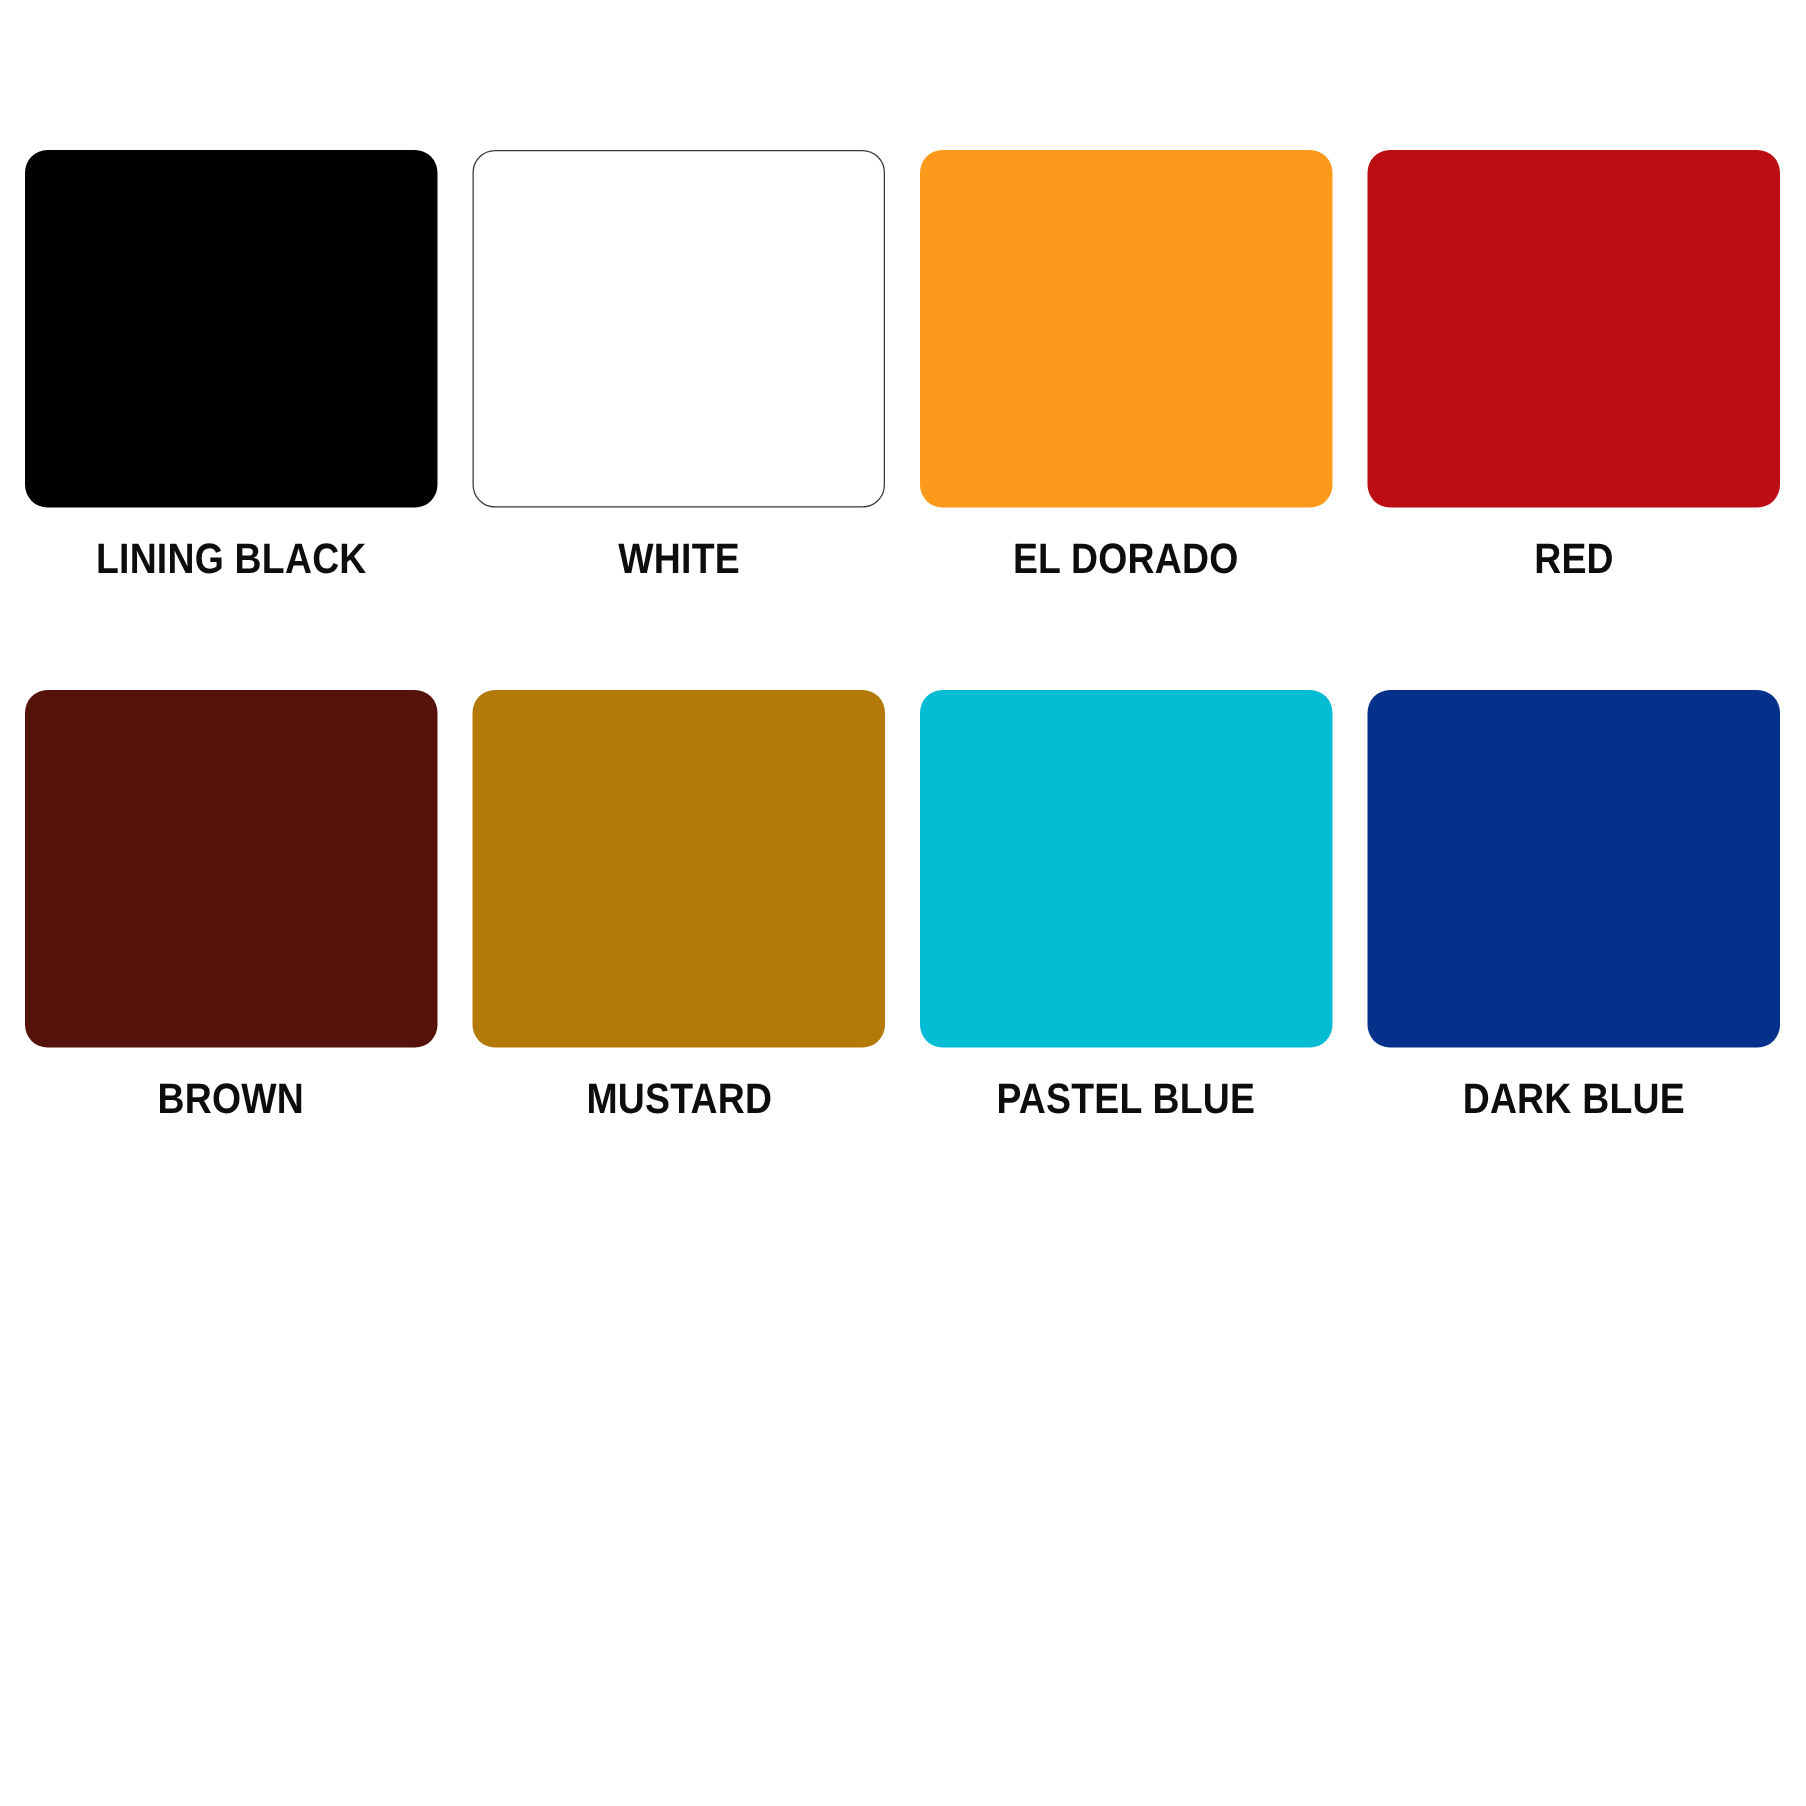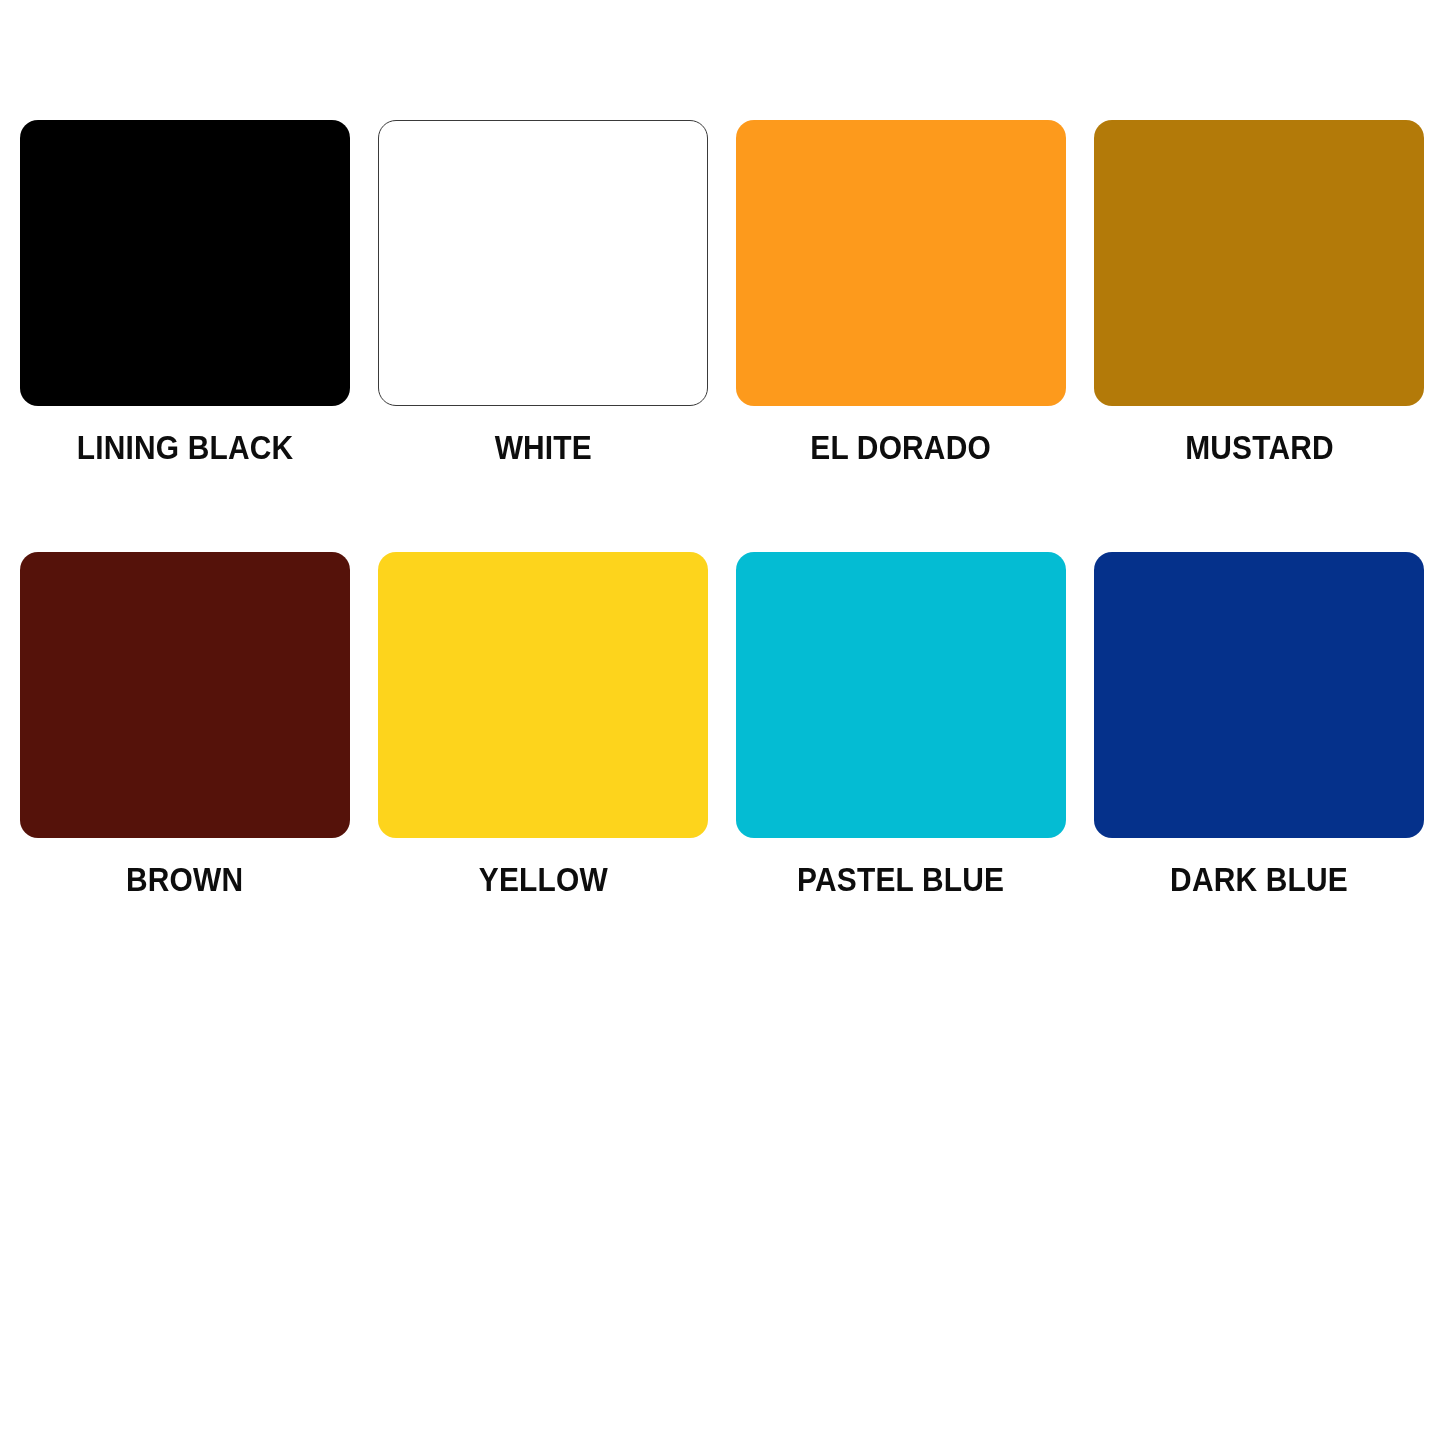--- a/index.html
+++ b/index.html
@@ -72,30 +72,30 @@
     </div>
     <div class="swatch-cell">
       <div class="swatch-chip has-outline" title="WHITE" style="background-color: rgb(255, 255, 255); border-color: rgb(58, 58, 58);"></div>
       <div class="swatch-label" style="color: rgb(13, 13, 13);">WHITE</div>
     </div>
     <div class="swatch-cell">
       <div class="swatch-chip" title="EL DORADO" style="background-color: rgb(253, 154, 28);"></div>
       <div class="swatch-label" style="color: rgb(13, 13, 13);">EL DORADO</div>
     </div>
     <div class="swatch-cell">
-      <div class="swatch-chip" title="MUSTARD" style="background-color: rgb(179, 122, 9);"></div>
-      <div class="swatch-label" style="color: rgb(13, 13, 13);">MUSTARD</div>
+      <div class="swatch-chip" title="RED" style="background-color: rgb(188, 14, 18);"></div>
+      <div class="swatch-label" style="color: rgb(13, 13, 13);">RED</div>
     </div>
     <div class="swatch-cell">
       <div class="swatch-chip" title="BROWN" style="background-color: rgb(85, 18, 10);"></div>
       <div class="swatch-label" style="color: rgb(13, 13, 13);">BROWN</div>
     </div>
     <div class="swatch-cell">
-      <div class="swatch-chip" title="YELLOW" style="background-color: rgb(253, 212, 28);"></div>
-      <div class="swatch-label" style="color: rgb(13, 13, 13);">YELLOW</div>
+      <div class="swatch-chip" title="MUSTARD" style="background-color: rgb(179, 122, 9);"></div>
+      <div class="swatch-label" style="color: rgb(13, 13, 13);">MUSTARD</div>
     </div>
     <div class="swatch-cell">
       <div class="swatch-chip" title="PASTEL BLUE" style="background-color: rgb(4, 188, 211);"></div>
       <div class="swatch-label" style="color: rgb(13, 13, 13);">PASTEL BLUE</div>
     </div>
     <div class="swatch-cell">
       <div class="swatch-chip" title="DARK BLUE" style="background-color: rgb(5, 49, 139);"></div>
       <div class="swatch-label" style="color: rgb(13, 13, 13);">DARK BLUE</div>
     </div>
   </div>

